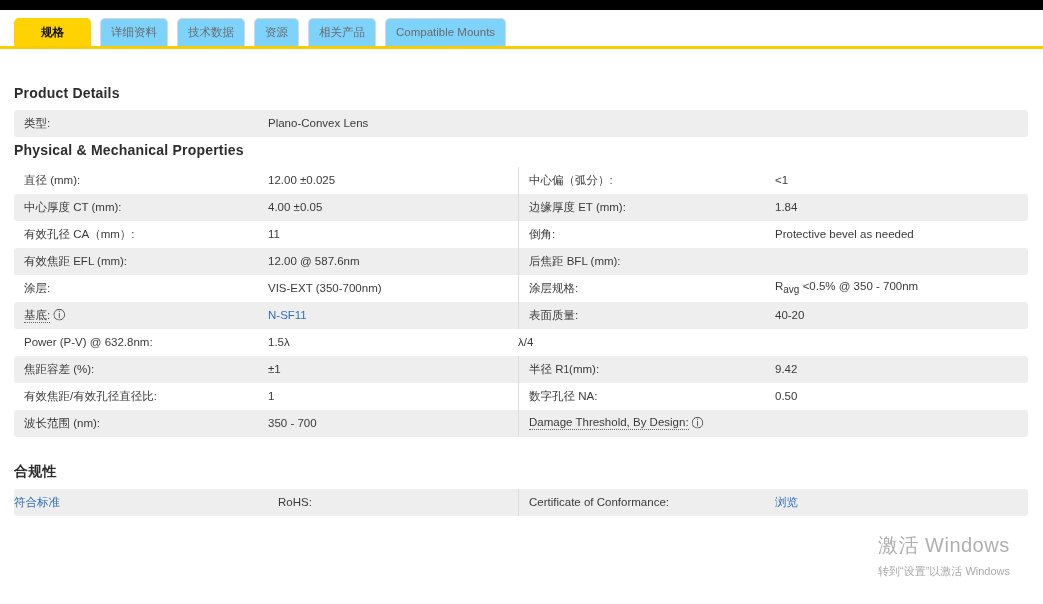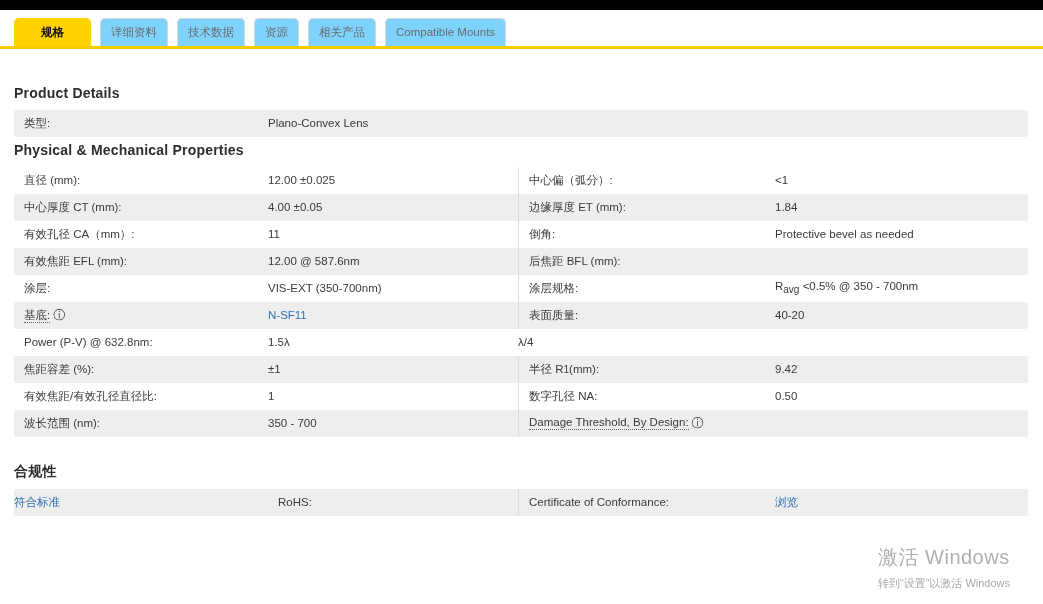--- a/index.html
+++ b/index.html
@@ -44,21 +44,21 @@
   .trow.shaded { background:#eeeeee; }
   .cell { overflow:hidden; white-space:nowrap; }
   .cell.lbl { padding-left:10px; }
   .cell.lbl.rdiv { border-left:1px solid #dcdcdc; height:100%; display:flex; align-items:center; }
   .link { color:#2f70b4; text-decoration:none; cursor:pointer; }
   .dotted { border-bottom:1px dotted #666; padding-bottom:1px; }
   .info-icon { margin-left:3px; font-size:12px; color:#333; cursor:pointer; }
   sub,sup { font-size:10px; }
 
   
-  .watermark { position:absolute; left:878px; top:544px; pointer-events:none; }
+  .watermark { position:absolute; left:878px; top:532px; pointer-events:none; }
   .wm1 { font-size:20px; color:rgba(110,110,110,.55); letter-spacing:.5px; }
   .wm2 { font-size:11px; color:rgba(120,120,120,.65); margin-top:5px; white-space:nowrap; }
 </style>
 </head>
 <body>
 
 <div class="topbar"></div>
 
 <div class="tabbar">
   <div class="tab active">规格</div>

